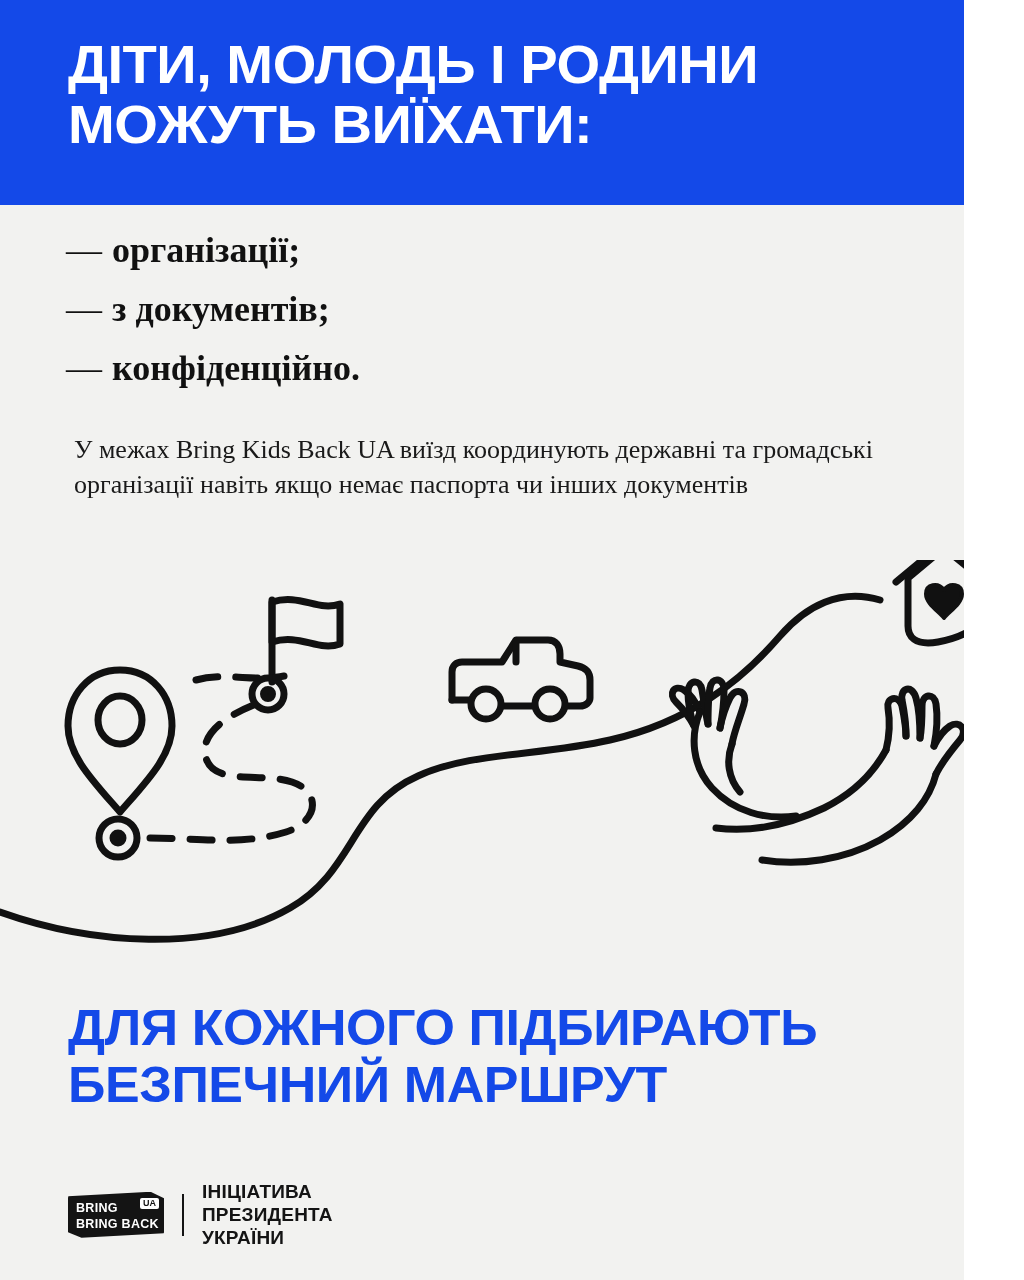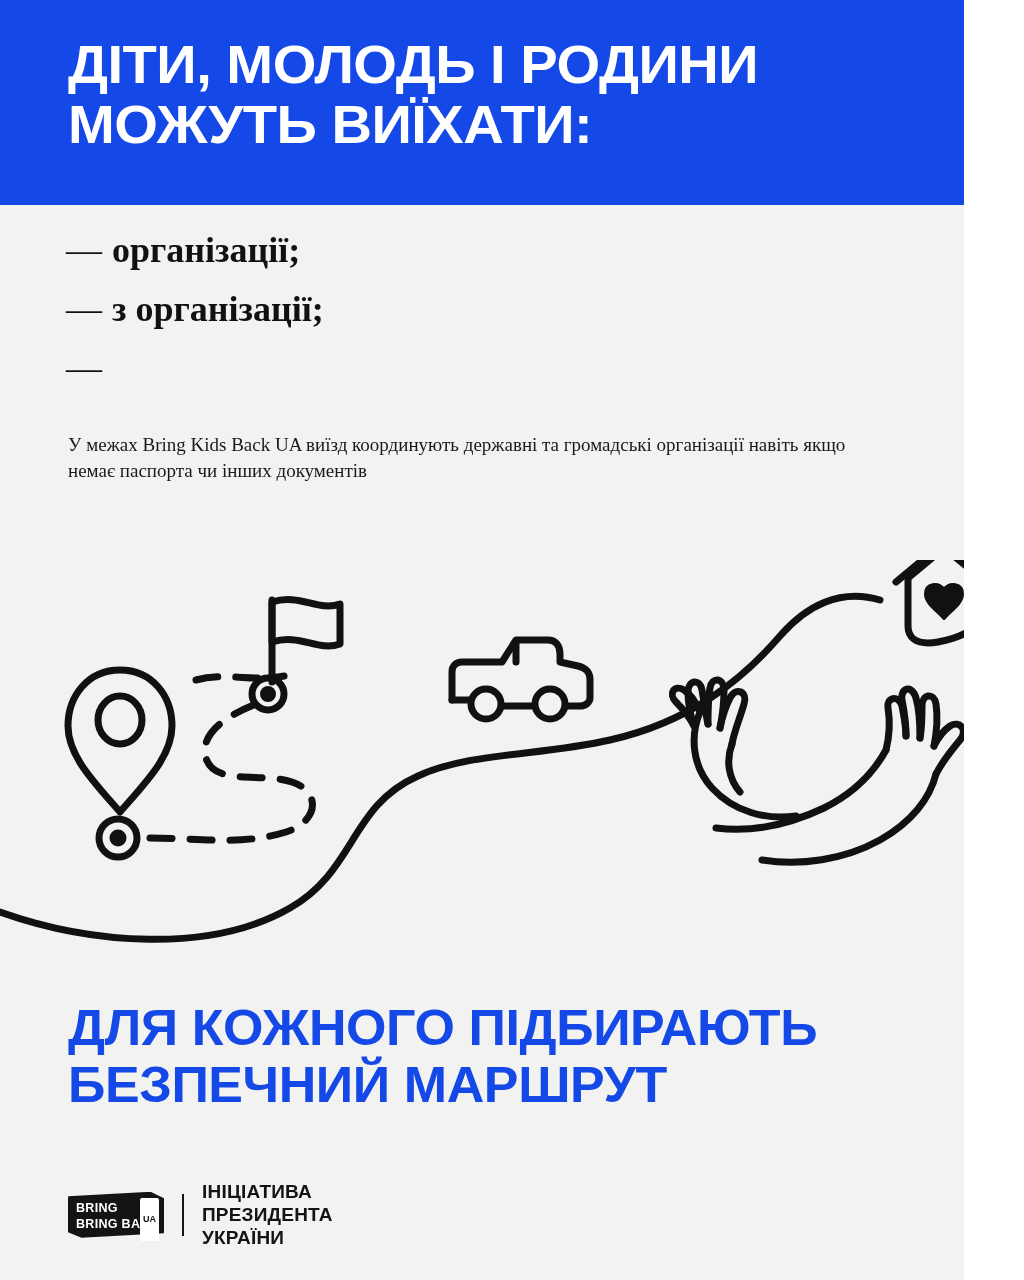--- a/index.html
+++ b/index.html
@@ -70,25 +70,25 @@
     font-family: "Liberation Serif", serif;
     font-weight: normal;
     font-size: 36px;
     color: #111111;
   }
   .bullet-text { white-space: nowrap; }
 
   
   .paragraph {
     position: absolute;
-    left: 68px;
+    left: 74px;
     top: 432px;
     width: 810px;
     font-family: "Liberation Serif", serif;
-    font-size: 19px;
+    font-size: 26px;
     line-height: 1.36;
     color: #1a1a1a;
   }
 
   
   .illustration {
     position: absolute;
     left: 0;
     top: 560px;
     width: 1024px;
@@ -148,21 +148,21 @@
   .logo-line2 { top: 25px; }
   .logo-ua {
     position: absolute;
     right: 5px;
     top: 6px;
     background: #ffffff;
     color: #141414;
     font-family: "Liberation Sans", sans-serif;
     font-weight: bold;
     font-size: 9px;
-    padding: 17px 3px;
+    padding: 1px 3px;
     border-radius: 2px;
     line-height: 1.05;
   }
   .footer-divider {
     width: 2px;
     height: 42px;
     background: #141414;
   }
   .footer-text {
     font-family: "Liberation Sans", sans-serif;
@@ -184,24 +184,25 @@
   <div class="header-title">ДІТИ, МОЛОДЬ І РОДИНИ
 МОЖУТЬ ВИЇХАТИ:</div>
 
   <div class="bullets">
     <div class="bullet-row">
       <span class="bullet-dash">—</span>
       <span class="bullet-text">організації;</span>
     </div>
     <div class="bullet-row">
       <span class="bullet-dash">—</span>
-      <span class="bullet-text">з організації;</span>
+      <span class="bullet-text">з документів;</span>
     </div>
     <div class="bullet-row">
       <span class="bullet-dash">—</span>
+      <span class="bullet-text">конфіденційно.</span>
     </div>
   </div>
 
   <div class="paragraph">У межах Bring Kids Back UA виїзд координують державні та громадські організації навіть якщо немає паспорта чи інших документів</div>
 
   <div class="illustration">
     <svg width="1024" height="420" viewBox="0 0 1024 420" fill="none" xmlns="http://www.w3.org/2000/svg">
       <g stroke="#111111" stroke-width="7" fill="none" stroke-linecap="round" stroke-linejoin="round">
 
         <g>

